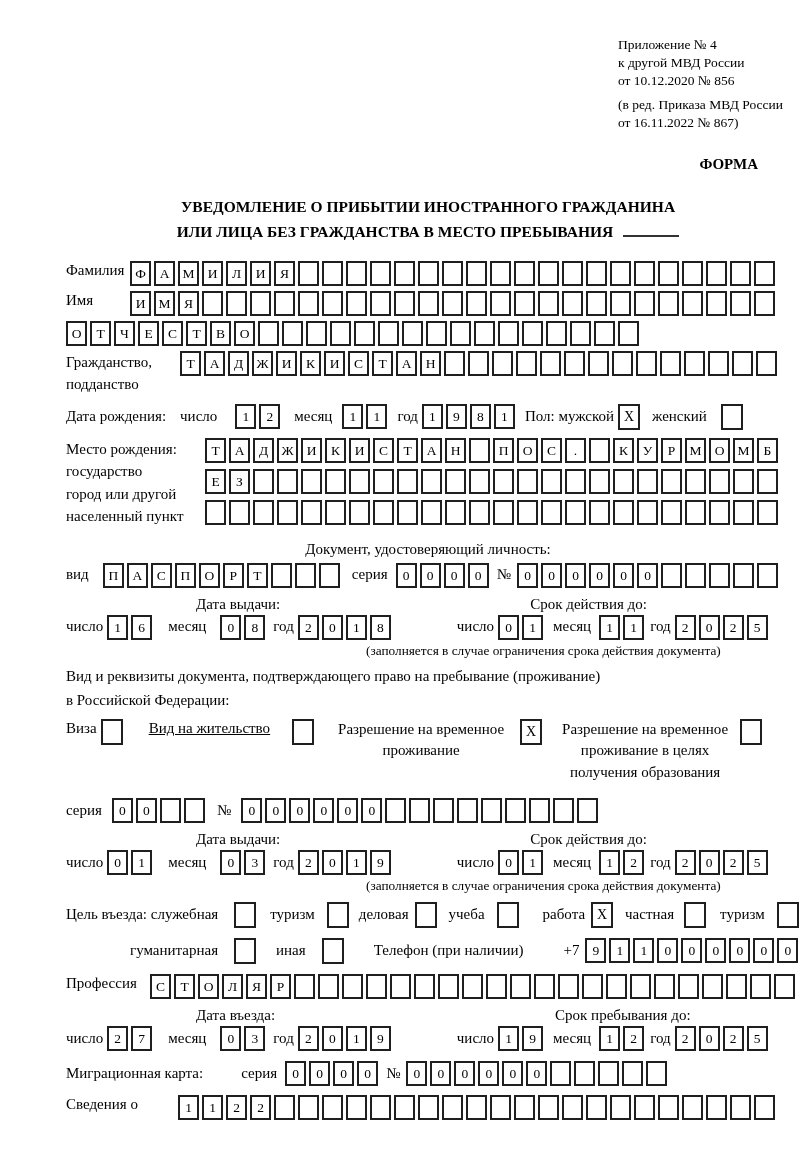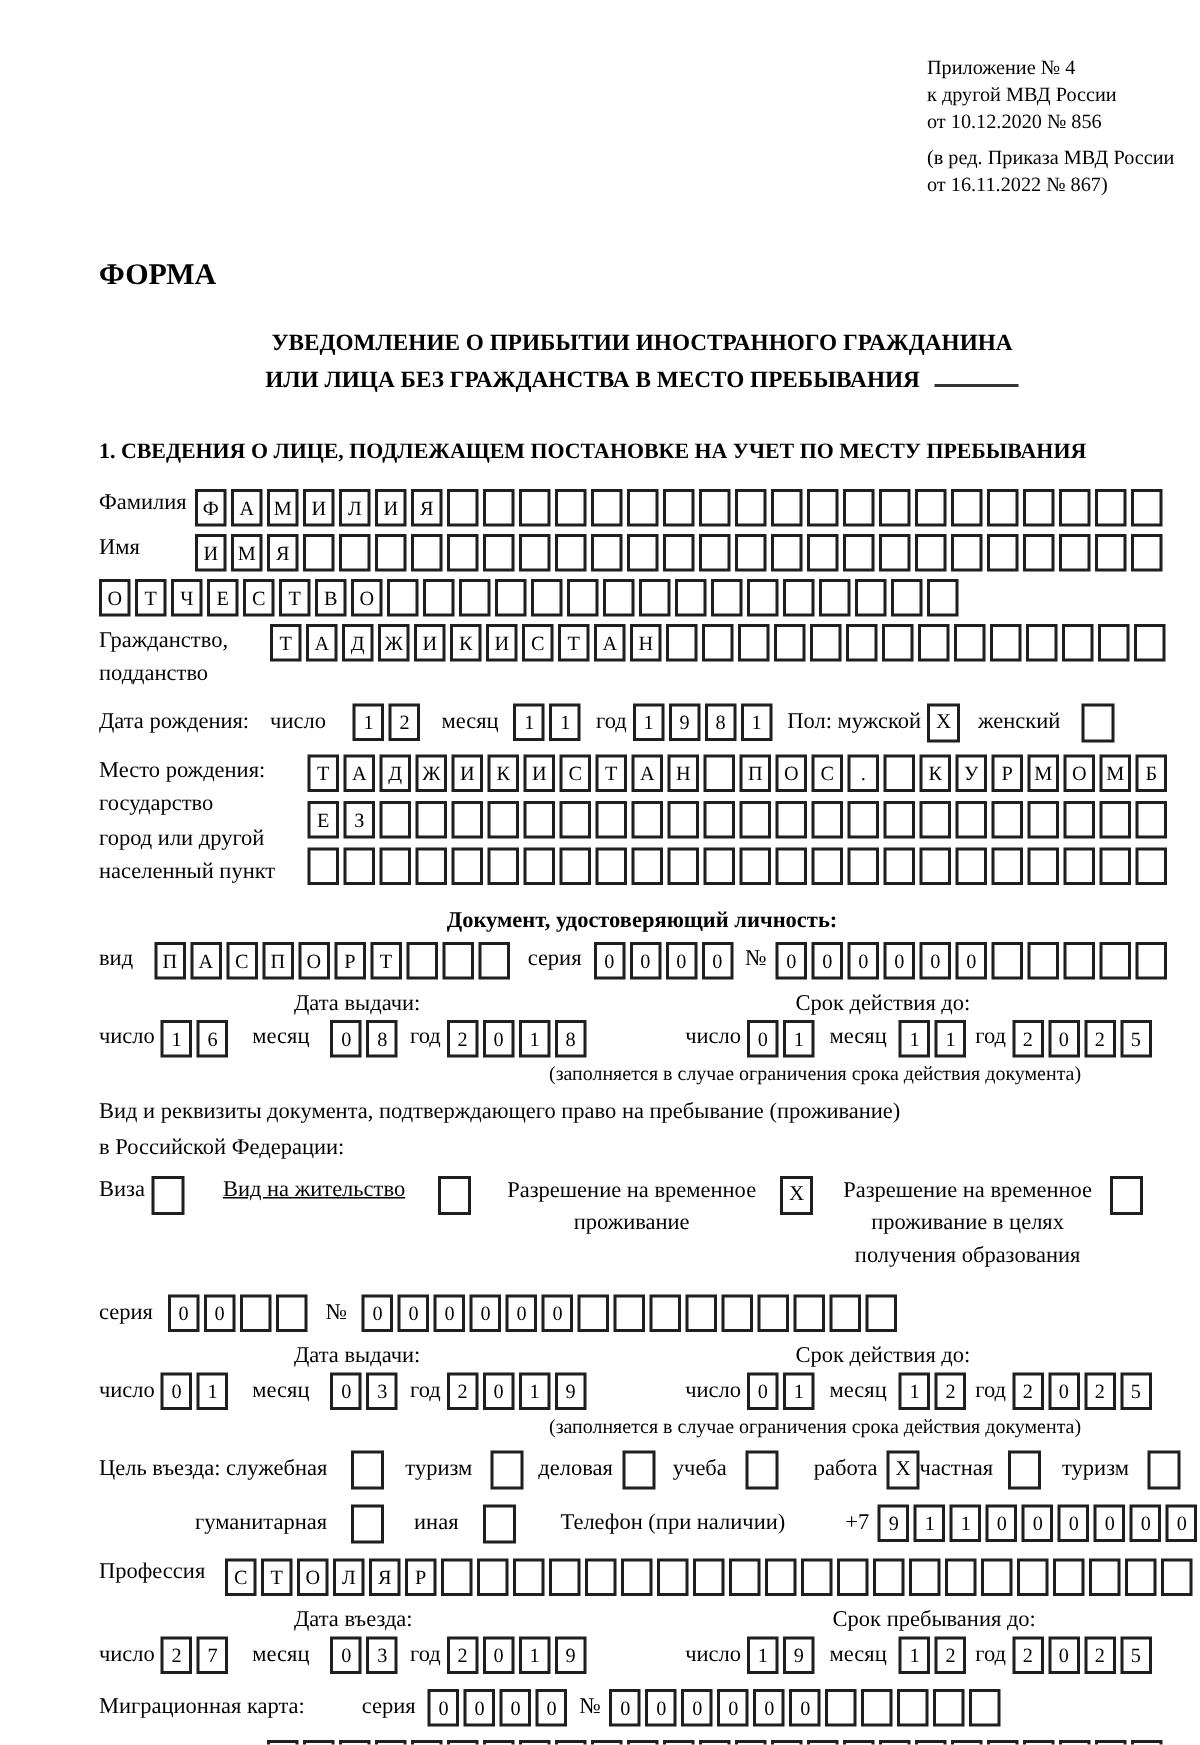--- a/index.html
+++ b/index.html
@@ -6,21 +6,21 @@
   html,body { background:#ffffff; }
   body {
     width:800px; height:1163px; overflow:hidden;
     font-family:"Liberation Serif", serif; color:#000;
   }
   .page { padding:36px 10px 0 66px; }
 
   .annex { margin-left:552px; font-size:13.5px; line-height:1.35; }
   .annex div { white-space:nowrap; }
   .annex .gap { margin-top:5px; }
-  .forma { margin-right:32px; margin-top:40px; font-weight:bold; font-size:20px; }
+  .forma { text-align:right; margin-right:32px; margin-top:24px; font-weight:bold; font-size:15px; }
 
   .title { text-align:center; font-weight:bold; font-size:15.5px; line-height:1.6; margin-top:22px; }
   .blank-line { display:inline-block; width:56px; border-bottom:2px solid #333; margin-left:10px; vertical-align:baseline; }
 
   .sec-heading { font-weight:bold; font-size:14.6px; margin-top:26px; white-space:nowrap; }
 
   .row { display:flex; align-items:flex-start; margin-top:5px; font-size:15px; line-height:1.3; }
   .lbl { flex:none; }
   .cells { display:flex; gap:3px; flex:none; }
   .cell {
@@ -31,21 +31,21 @@
 
   .w64  { width:64px; }
   .w70  { width:70px; }
   .w112 { width:112px; }
   .w114 { width:114px; }
   .w139 { width:139px; }
   .w146 { width:146px; }
   .stack3 > .cells { margin-bottom:6px; }
   .multiline { line-height:1.5; }
 
-  .center-head { font-weight:bold; text-align:center; font-size:15px; margin-top:10px; }
+  .center-head { font-weight:normal; text-align:center; font-size:15px; margin-top:10px; }
   .two-heads { display:flex; font-size:15px; margin-top:8px; }
   .note { font-size:13.3px; margin-top:3px; }
 
   .mt8 { margin-top:8px; } .mt10 { margin-top:10px; }
   .mt14 { margin-top:14px; } .mt16 { margin-top:16px; }
 
   .perm-col { text-align:center; line-height:1.45; }
   .baseline { align-items:center; }
 </style>
 </head>
@@ -60,21 +60,20 @@
     <div class="gap">(в ред. Приказа МВД России</div>
     <div>от 16.11.2022 № 867)</div>
   </div>
   <div class="forma">ФОРМА</div>
 
   <div class="title">
     <span>УВЕДОМЛЕНИЕ О ПРИБЫТИИ ИНОСТРАННОГО ГРАЖДАНИНА</span><br>
     <span>ИЛИ ЛИЦА БЕЗ ГРАЖДАНСТВА В МЕСТО ПРЕБЫВАНИЯ</span><span class="blank-line"></span>
   </div>
 
-  <div class="sec-heading">1. СВЕДЕНИЯ О ЛИЦЕ, ПОДЛЕЖАЩЕМ ПОСТАНОВКЕ НА УЧЕТ ПО МЕСТУ ПРЕБЫВАНИЯ</div>
 
   <div class="row mt16">
     <span class="lbl w64">Фамилия</span>
     <span class="cells">
         <span class="cell">Ф</span>
         <span class="cell">А</span>
         <span class="cell">М</span>
         <span class="cell">И</span>
         <span class="cell">Л</span>
         <span class="cell">И</span>
@@ -512,21 +511,21 @@
         <span class="cell"></span>
       </span>
     <span class="lbl" style="margin-left:12px;">учеба</span>
     <span class="cells cb" style="margin-left:12px;">
         <span class="cell"></span>
       </span>
     <span class="lbl" style="margin-left:24px;text-align:center;">работа</span>
     <span class="cells cb" style="margin-left:6px;">
         <span class="cell">X</span>
       </span>
-    <span class="lbl" style="margin-left:0;">частная</span>
+    <span class="lbl" style="margin-left:12px;">частная</span>
     <span class="cells cb" style="margin-left:10px;">
         <span class="cell"></span>
       </span>
     <span class="lbl" style="margin-left:14px;">туризм</span>
     <span class="cells cb" style="margin-left:12px;">
         <span class="cell"></span>
       </span>
   </div>
 
   <div class="row baseline mt10">

